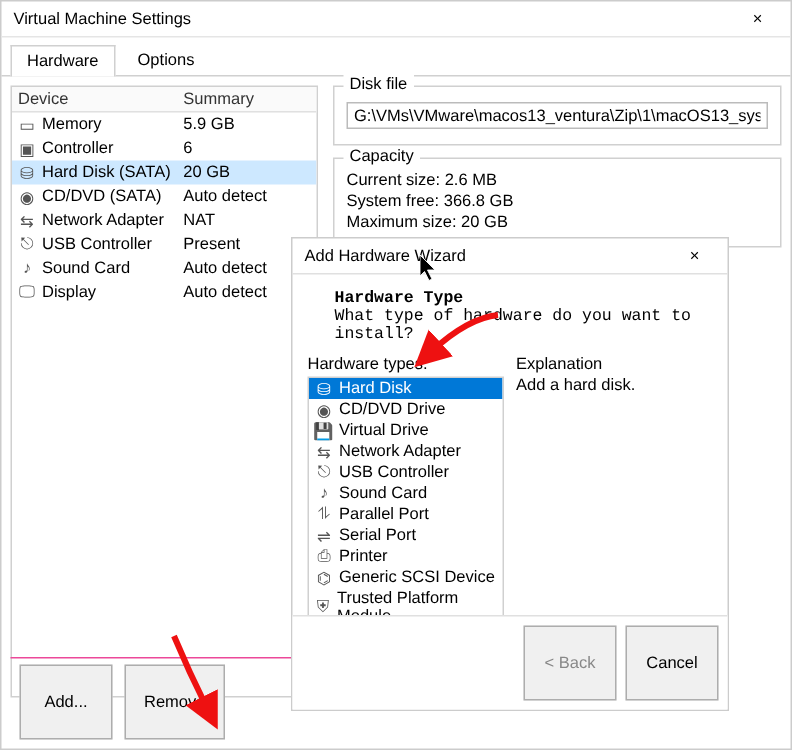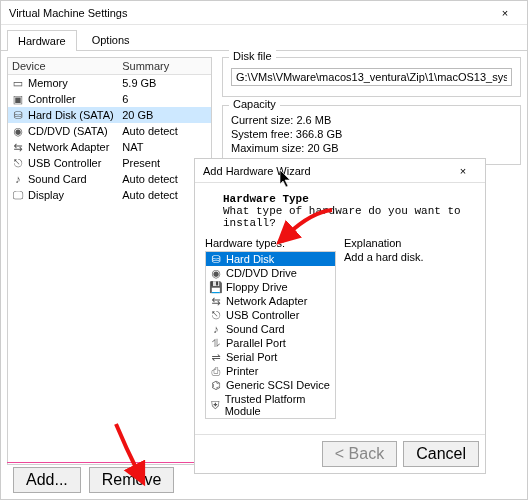--- a/index.html
+++ b/index.html
@@ -111,22 +111,22 @@
     gap: 8px;
     padding: 4px 6px;
     border-top: 1px solid #ec4899;
     position: absolute;
     bottom: 2px; left: 6px;
     width: 210px;
   }
   .btn {
     border: 1px solid #adadad;
     background: #f0f0f0;
-    padding: 3px 12px;
-    font-size: 16px;
+    padding: 18px 12px;
+    font-size: 11px;
     cursor: default;
     min-width: 62px;
     text-align: center;
   }
   .btn.primary { border-color: #0078d7; }
 
   
   .wizard {
     top: 158px; left: 183px;
     width: 292px; height: 316px; margin-left: 11px;
@@ -298,21 +298,21 @@
             <div class="hw-item selected">
               <span class="ico">⛁</span>
               <span>Hard Disk</span>
             </div>
             <div class="hw-item">
               <span class="ico">◉</span>
               <span>CD/DVD Drive</span>
             </div>
             <div class="hw-item">
               <span class="ico">💾</span>
-              <span>Floppy Drive</span>
+              <span>Virtual Drive</span>
             </div>
             <div class="hw-item">
               <span class="ico">⇆</span>
               <span>Network Adapter</span>
             </div>
             <div class="hw-item">
               <span class="ico">⎋</span>
               <span>USB Controller</span>
             </div>
             <div class="hw-item">

